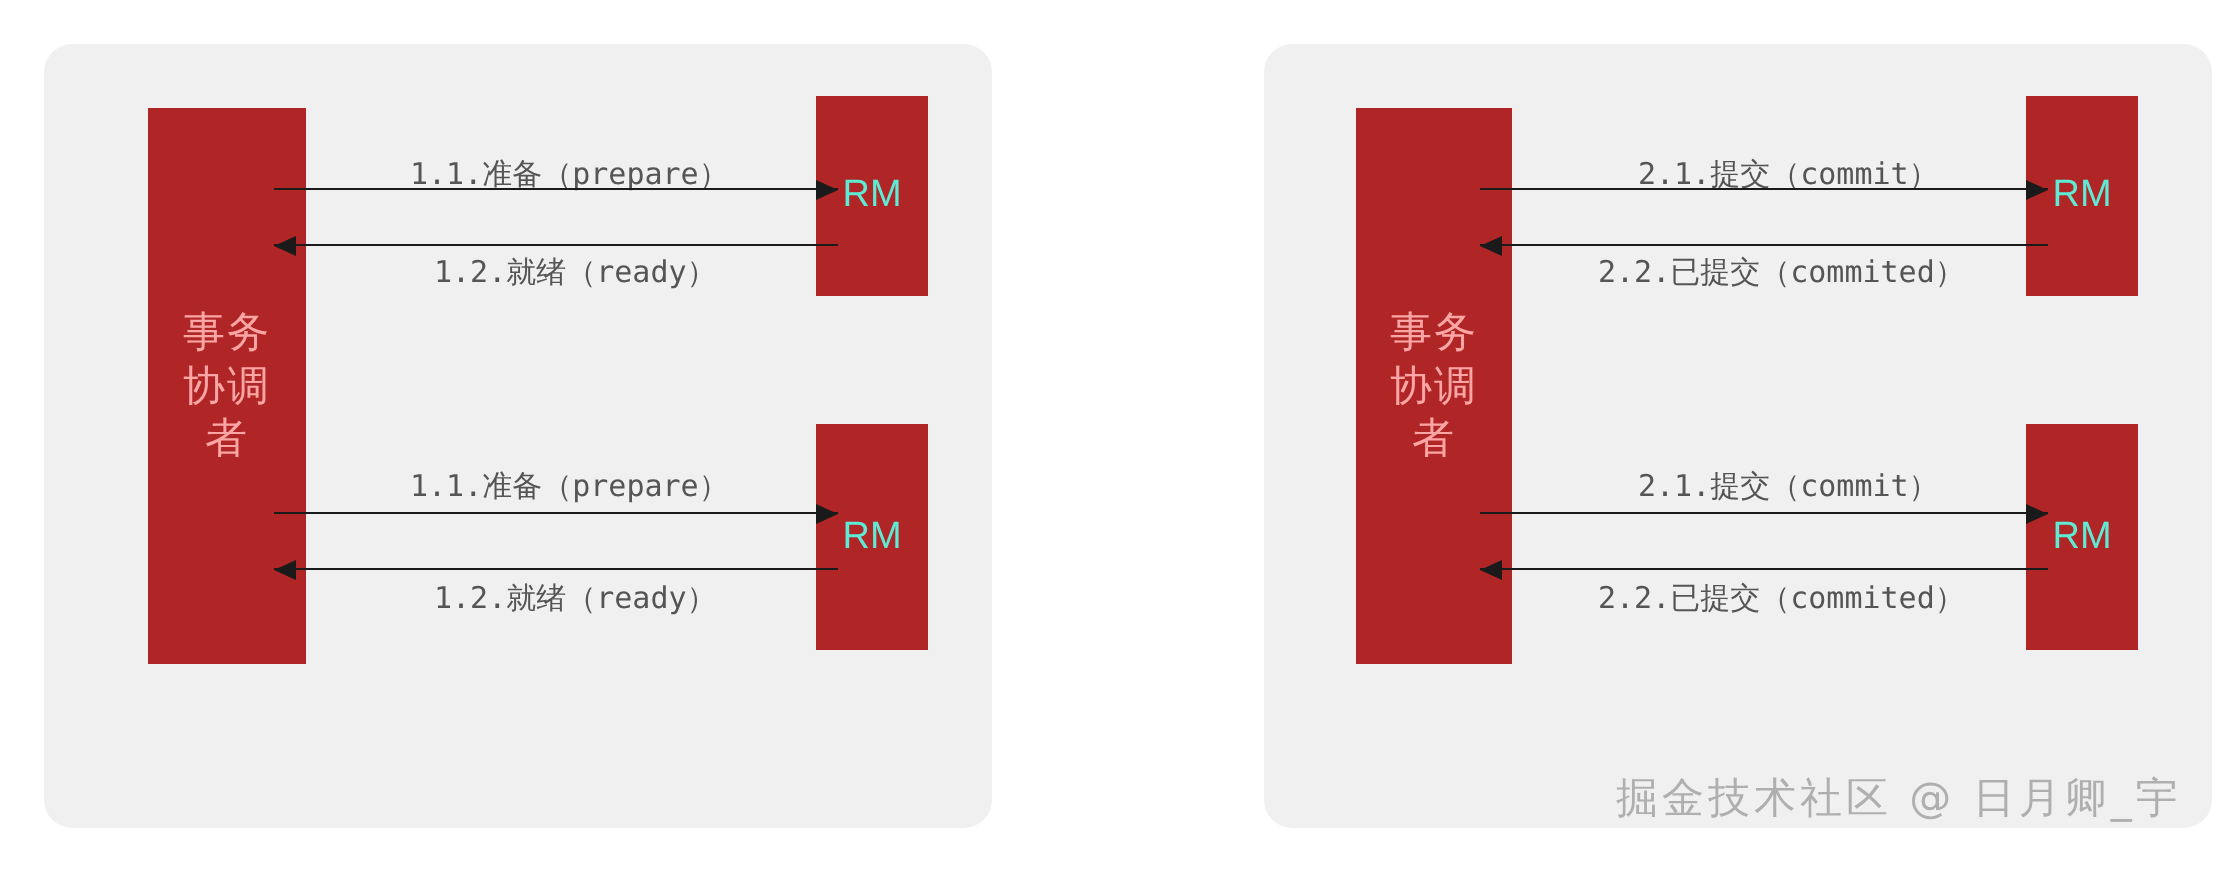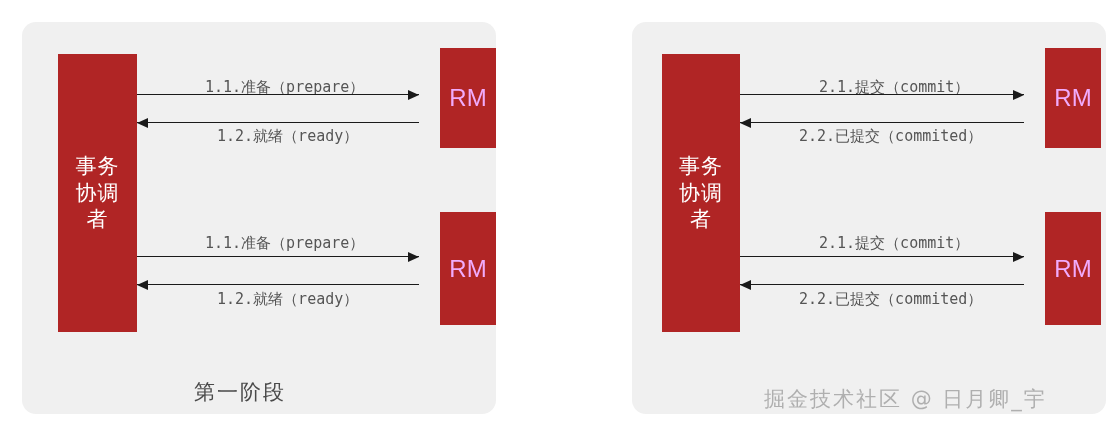--- a/index.html
+++ b/index.html
@@ -20,42 +20,42 @@
     border-radius: 14px;
     top: 22px;
     height: 392px;
   }
   #panel-phase1 { left: 22px; width: 474px; }
   #panel-phase2 { left: 632px; width: 474px; }
 
   .coordinator-box {
     position: absolute;
     background: #b02525;
-    color: #ffffff;
+    color: #fca5a5;
     display: flex;
     align-items: center;
     justify-content: center;
     text-align: center;
     line-height: 1.28;
     font-size: 21px;
     letter-spacing: 1px;
     font-family: "DejaVu Sans", sans-serif;
+    margin-left: 16px;
   }
   .coordinator-box .co-label { display: block; }
 
   .rm-box {
     position: absolute;
     background: #b02525;
-    color: #f0abfc;
+    color: #5eead4;
     display: flex;
     align-items: center;
     justify-content: center;
-    font-size: 24px;
+    font-size: 19px;
     font-family: "Liberation Sans", sans-serif;
-    margin-left: 32px;
   }
 
   .msg-group { position: absolute; }
 
   .msg-label {
     position: absolute;
     white-space: nowrap;
     color: #555555;
     font-size: 15px;
     font-family: "DejaVu Sans Mono", monospace;
@@ -135,21 +135,20 @@
     <div class="arrow-line" style="left:115px; top:234px; width:282px;"></div>
     <div class="arrow-head right" style="left:386px; top:230px;"></div>
   </div>
 
   <div class="msg-group">
     <div class="arrow-line" style="left:115px; top:262px; width:282px;"></div>
     <div class="arrow-head left" style="left:115px; top:258px;"></div>
     <div class="msg-label" style="left:172px; top:268px;">1.2.就绪（ready）</div>
   </div>
 
-  <div class="phase-caption" style="left:172px; top:356px;">第一阶段</div>
 </div>
 
 <div class="stage-panel" id="panel-phase2">
 
   <div class="coordinator-box" style="left:30px; top:32px; width:78px; height:278px;">
     <div>
       <span class="co-label">事务</span>
       <span class="co-label">协调</span>
       <span class="co-label">者</span>
     </div>
@@ -182,13 +181,13 @@
   </div>
 
   <div class="msg-group">
     <div class="arrow-line" style="left:108px; top:262px; width:284px;"></div>
     <div class="arrow-head left" style="left:108px; top:258px;"></div>
     <div class="msg-label" style="left:144px; top:268px;">2.2.已提交（commited）</div>
   </div>
 
 </div>
 
-<div class="watermark" style="left:764px; top:385px;">掘金技术社区 @ 日月卿_宇</div>
+<div class="watermark" style="left:808px; top:385px;">掘金技术社区 @ 日月卿_宇</div>
 
 </body></html>

